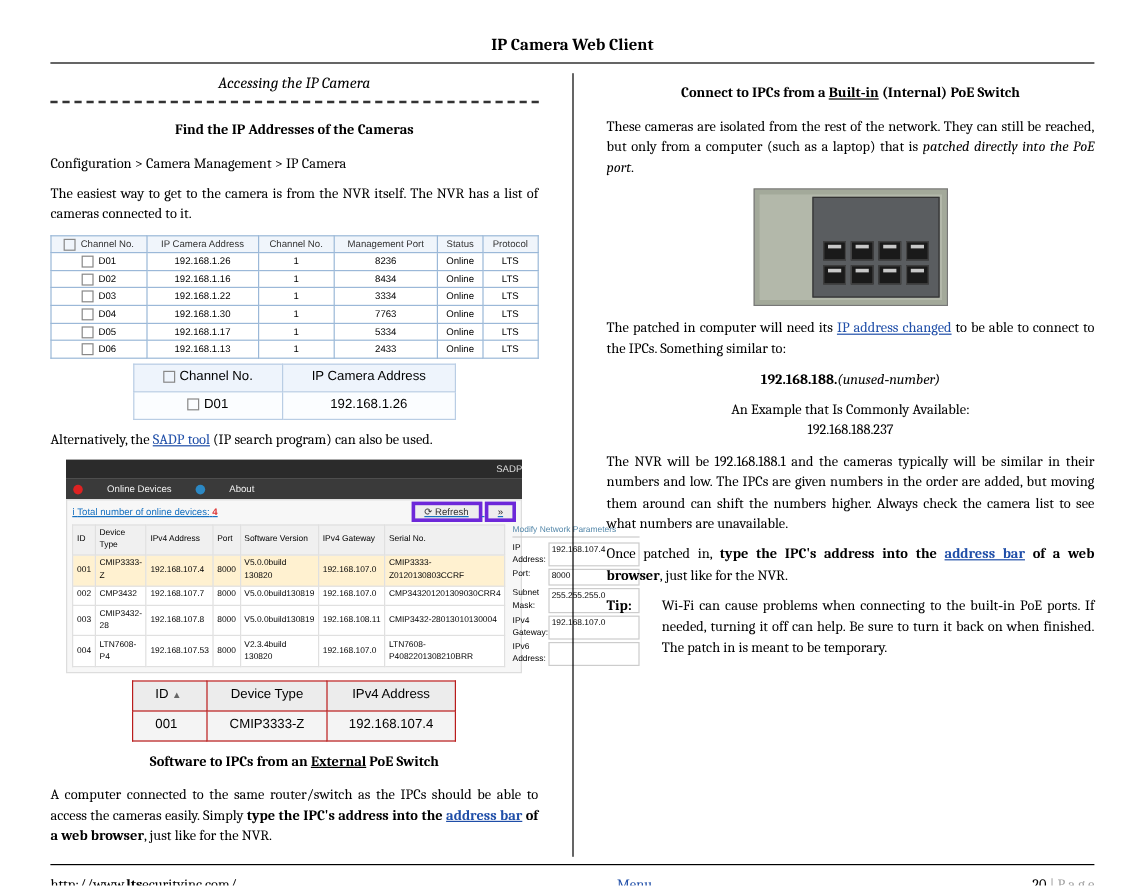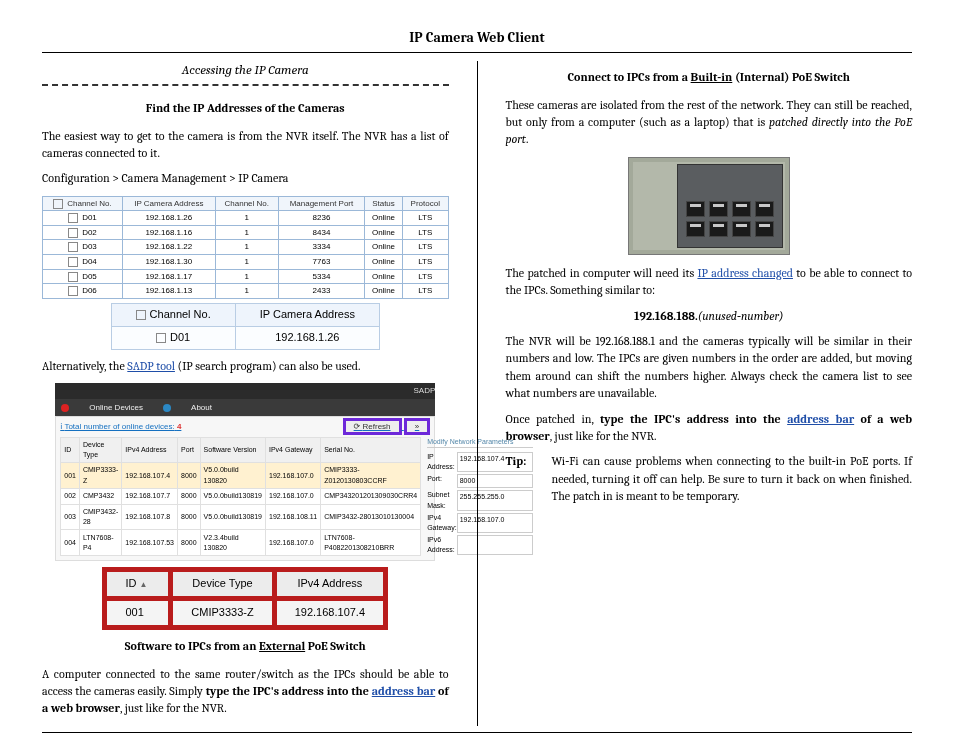--- a/index.html
+++ b/index.html
@@ -85,21 +85,21 @@
   .sadp-grid { display:flex; gap:6px; margin-top:4px;}
   table.sadp { border-collapse:collapse; font-size:7px;}
   table.sadp th, table.sadp td { border:1px solid #e0e0e0; padding:2px 3px; text-align:left; background:#fff;}
   table.sadp th { background:#f0f0f0; font-weight:normal;}
   table.sadp tr.sel td { background:#fff1d0;}
   .sadp-side { font-size:7px; flex:1;}
   .sadp-side .hdr { color:#58a; border-bottom:1px solid #ccc; margin-bottom:3px;}
   .sadp-side .row { display:flex; justify-content:space-between; padding:1px 0;}
   .sadp-side .box { border:1px solid #ccc; padding:1px 2px; min-width:70px; text-align:left;}
   .zoom-sadp { border-collapse:collapse; margin:6px auto 0; font-family:Arial,sans-serif; font-size:11px;}
-  .zoom-sadp th,.zoom-sadp td{border:5px solid #b91c1c; padding:4px 18px; background:#f4f4f4;}
+  .zoom-sadp th,.zoom-sadp td{border:1px solid #b91c1c; padding:4px 18px; background:#f4f4f4;}
   .zoom-sadp th{background:#ececec; font-weight:normal;}
   .zoom-sadp .arrow{font-size:8px; color:#666; padding:0 3px;}
   
   .poe { width:160px; height:96px; margin:6px auto 10px; position:relative; border:1px solid #777; background:#b3b8aa; box-shadow:inset 0 0 0 4px #a3a99a;}
   .poe .panel { position:absolute; right:6px; top:6px; bottom:6px; width:104px; background:#5a5d60; border:1px solid #333;}
   .poe .grid { position:absolute; left:8px; right:8px; bottom:10px; display:grid; grid-template-columns:repeat(4,1fr); grid-template-rows:repeat(2,1fr); gap:4px;}
   .poe .port{ background:#1a1a1a; border:1px solid #444; height:14px; position:relative;}
   .poe .port::after{content:""; position:absolute; left:3px; right:3px; top:2px; height:3px; background:#c8c8c8;}
   .tip-row { display:flex; gap:16px;}
   .tip-row .lbl { font-weight:bold; min-width:30px;}
@@ -109,22 +109,22 @@
 <body>
 
 <div class="page">
   <div class="page-title">IP Camera Web Client</div>
 
   <div class="cols">
 
     <div class="col">
       <div class="subheading-italic">Accessing the IP Camera</div>
       <div class="section-h">Find the IP Addresses of the Cameras</div>
+      <p>Configuration &gt; Camera Management &gt; IP Camera</p>
       <p>The easiest way to get to the camera is from the NVR itself.  The NVR has a list of cameras connected to it.</p>
-      <p>Configuration &gt; Camera Management &gt; IP Camera</p>
 
       <table class="camlist">
         <thead>
             <tr>
           <th><span class="cb"></span><span>Channel No.</span></th>
           <th>IP Camera Address</th>
           <th>Channel No.</th>
           <th>Management Port</th>
           <th>Status</th>
           <th>Protocol</th>
@@ -340,20 +340,23 @@
         </div>
       </div>
 
       <p>
         <span>The patched in computer will need its </span><a class="link">IP address changed</a><span> to be able to connect to the IPCs.  Something similar to:</span>
       </p>
 
       <p class="center">
         <b><span>192.168.188.</span></b><i><span>(unused‑number)</span></i>
       </p>
+      <p class="center">
+        <span>An Example that Is Commonly Available:</span><br><span>192.168.188.237</span>
+      </p>
 
       <p>The NVR will be 192.168.188.1 and the cameras typically will be similar in their numbers and low.  The IPCs are given numbers in the order are added, but moving them around can shift the numbers higher.  Always check the camera list to see what numbers are unavailable.</p>
 
       <p>
         <span>Once patched in, </span><b><span>type the IPC's address into the </span><a class="link">address bar</a><span> of a web browser</span></b><span>, just like for the NVR.</span>
       </p>
 
       <div class="tip-row">
         <div class="lbl">Tip:</div>
         <div style="text-align:justify">Wi‑Fi can cause problems when connecting to the built‑in PoE ports.  If needed, turning it off can help.  Be sure to turn it back on when finished.  The patch in is meant to be temporary.</div>

